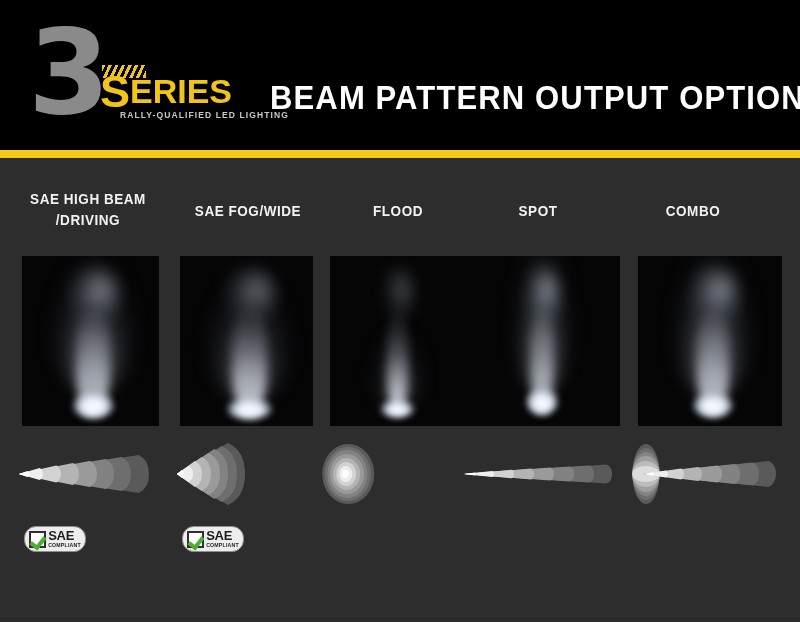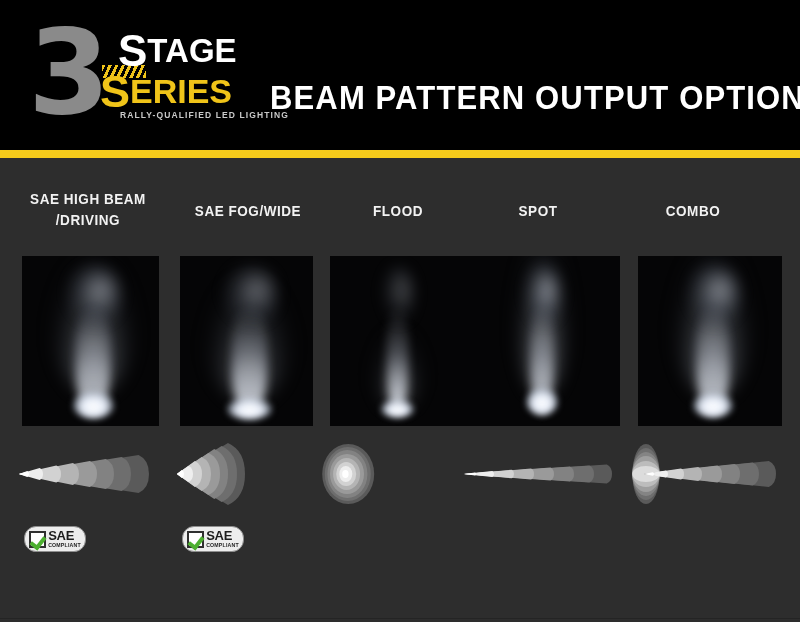--- a/index.html
+++ b/index.html
@@ -92,21 +92,20 @@
 <body>
 
 <div class="page">
 
   <div class="header">
 
     <div class="logo">
       <div class="logo-3">3</div>
       <div class="logo-words">
         <div class="logo-stripes"></div>
-        <div class="logo-stage"><span id="stageTxt"><span class="cap">S</span>TAGE</span></div>
         <div class="logo-series"><span id="seriesTxt"><span class="cap">S</span>ERIES</span></div>
         <div class="logo-tag">RALLY-QUALIFIED LED LIGHTING</div>
       </div>
     </div>
 
     <div class="title">BEAM PATTERN OUTPUT OPTIONS</div>
   </div>
 
   <div class="yellowbar"></div>
 

